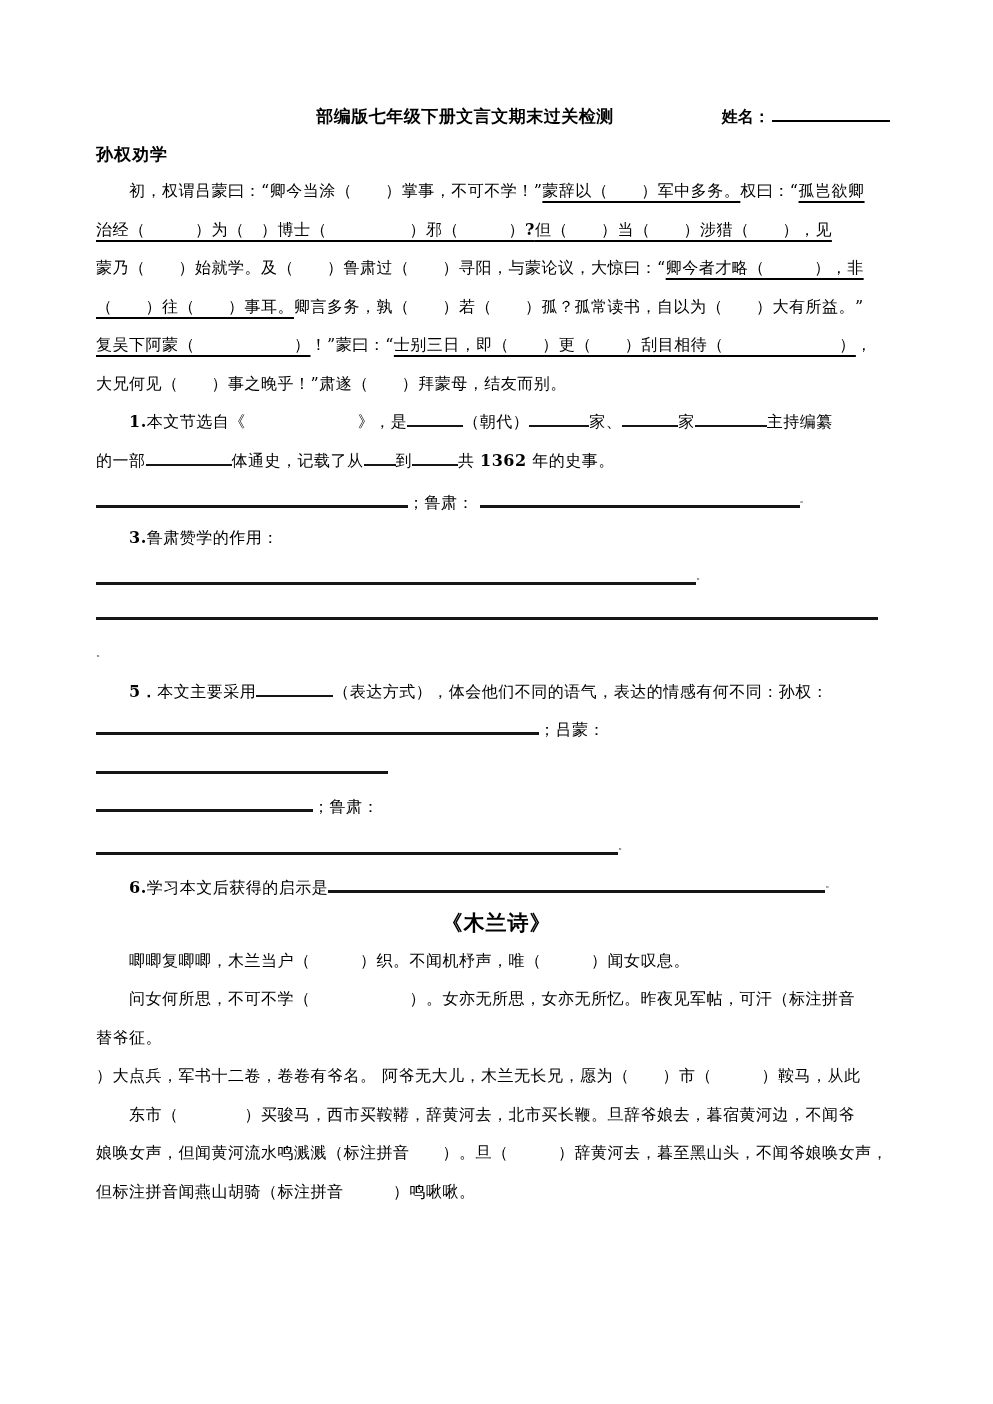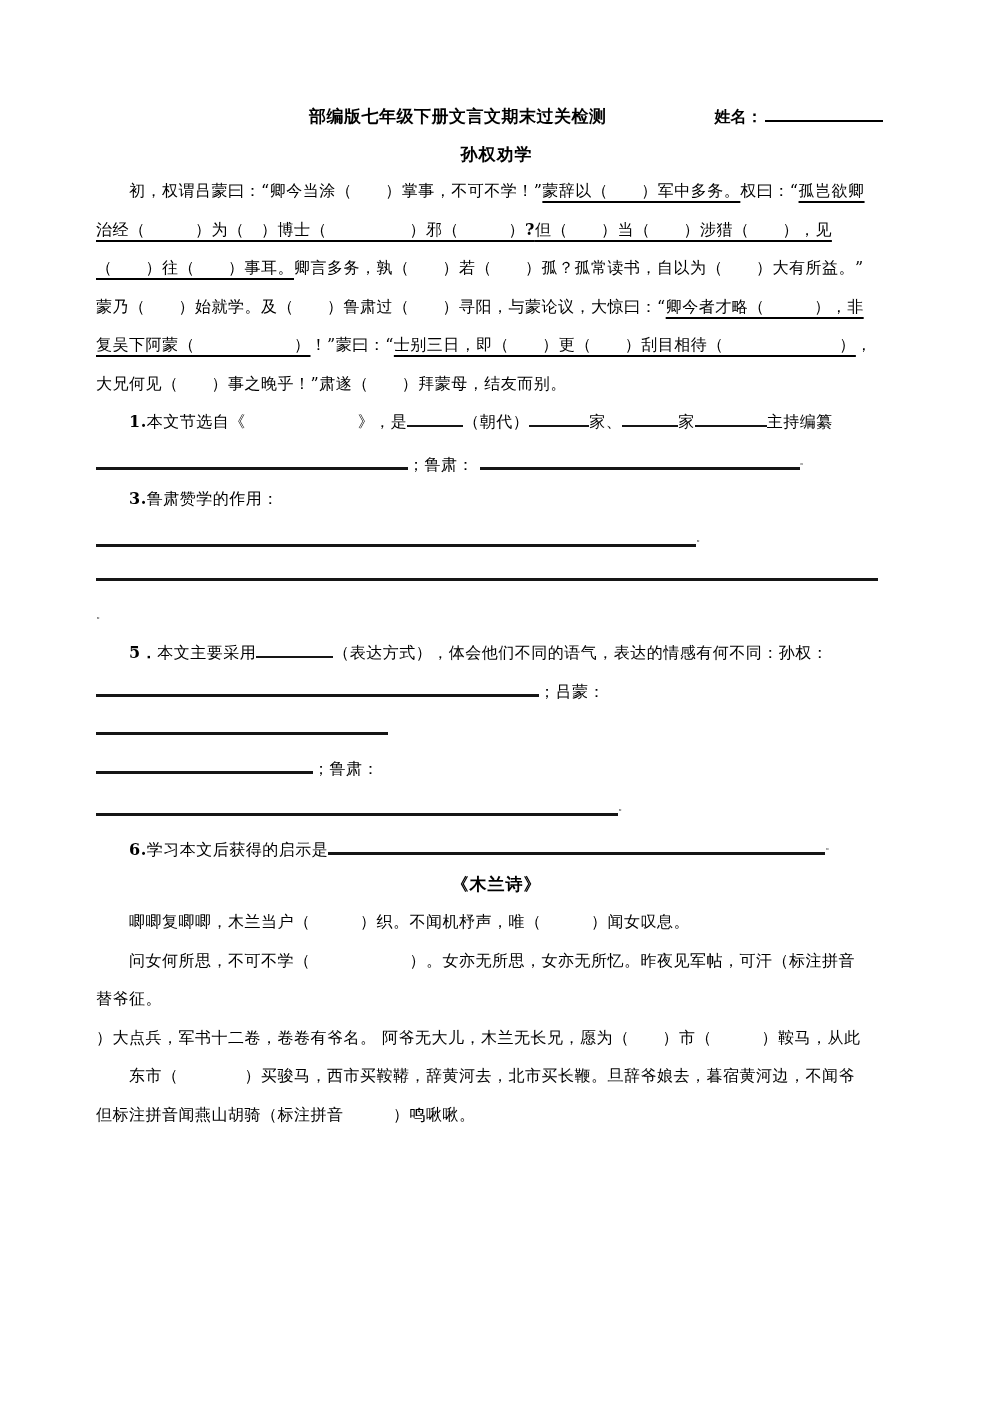--- a/index.html
+++ b/index.html
@@ -3,26 +3,26 @@
 <meta charset="utf-8">
 <style>
   html,body{margin:0;padding:0;}
   body{
     width:993px;height:1404px;background:#ffffff;color:#000;
     font-family:"DejaVu Serif","Liberation Serif",serif;
     overflow:hidden;position:relative;
   }
   .page{position:absolute;inset:0;background:#fff;}
   .content{position:absolute;left:96px;top:102px;width:801px;}
-  .hdr{display:flex;align-items:flex-end;padding-left:213px;height:26px;white-space:nowrap;}
+  .hdr{display:flex;align-items:flex-end;padding-left:213px;height:26px;white-space:nowrap;justify-content:center;}
   .hdr .t{font-weight:bold;font-size:17px;letter-spacing:0.5px;}
   .hdr .nm{margin-left:108px;font-weight:bold;font-size:16px;}
   .name-blank{display:inline-block;width:118px;border-bottom:2px solid #000;height:14px;margin-left:2px;}
-  .h1{text-align:center;font-weight:bold;font-size:17px;height:36px;line-height:36px;margin-top:8px;letter-spacing:1px;}
-  .h2{text-align:center;font-weight:bold;font-size:17px;height:38px;line-height:38px;letter-spacing:1px;}
+  .h1{font-weight:bold;font-size:17px;height:36px;line-height:36px;margin-top:8px;letter-spacing:1px;}
+  .h2{text-align:center;font-weight:bold;font-size:21px;height:38px;line-height:38px;letter-spacing:1px;}
   .line{height:38.5px;line-height:38.5px;font-size:16px;letter-spacing:0.5px;white-space:nowrap;}
   .line.ind{padding-left:33px;}
   .u{text-decoration:underline;text-underline-offset:5px;text-decoration-thickness:1.5px;}
   .b{font-weight:bold;}
   .sm{font-size:10px;vertical-align:6px;letter-spacing:0;}
   .blank{display:inline-block;border-bottom:2px solid #161616;height:1em;vertical-align:baseline;}
   .blank.thick{border-bottom-width:3px;}
   .gap{display:inline-block;height:1em;}
 </style>
 </head>
@@ -34,25 +34,26 @@
     <div class="hdr">
       <span class="t">部编版七年级下册文言文期末过关检测</span>
       <span class="nm"><span>姓名：</span><span class="name-blank"></span></span>
     </div>
 
     <div class="h1">孙权劝学</div>
 
     <div id="lines1">
         <div class="line ind"><span class="">初，权谓吕蒙曰：“卿今当涂（　　）掌事，不可不学！”</span><span class="u">蒙辞以（　　）军中多务。</span><span class="">权曰：“</span><span class="u">孤岂欲卿</span></div>
         <div class="line"><span class="u">治经（　　　）为（　）博士（　　　　　）邪（　　　）</span><span class="u b">?</span><span class="u">但（　　）当（　　）涉猎（　　），见</span></div>
+        <div class="line"><span class="">蒙乃（　　）始就学。及（　　）鲁肃过（　　）寻阳，与蒙论议，大惊曰：“</span><span class="u">卿今者才略（　　　），非</span></div>
         <div class="line"><span class="u">（　　）往（　　）事耳。</span><span class="">卿言多务，孰（　　）若（　　）孤？孤常读书，自以为（　　）大有所益。”</span></div>
-        <div class="line"><span class="">蒙乃（　　）始就学。及（　　）鲁肃过（　　）寻阳，与蒙论议，大惊曰：“</span><span class="u">卿今者才略（　　　），非</span></div>
         <div class="line"><span class="u">复吴下阿蒙（　　　　　　）</span><span class="">！”蒙曰：“</span><span class="u">士别三日，即（　　）更（　　）刮目相待（　　　　　　　）</span><span class="">，</span></div>
         <div class="line"><span class="">大兄何见（　　）事之晚乎！”肃遂（　　）拜蒙母，结友而别。</span></div>
         <div class="line ind"><span class="b">1.</span><span class="">本文节选自《</span><span class="gap" style="width: 112px;"></span><span class="">》，是</span><span class="blank" style="width: 56px;"></span><span class="">（朝代）</span><span class="blank" style="width: 60px;"></span><span class="">家、</span><span class="blank" style="width: 56px;"></span><span class="">家</span><span class="blank" style="width: 72px;"></span><span class="">主持编纂</span></div>
+        <div class="line"><span class="">的一部</span><span class="blank" style="width: 86px;"></span><span class="">体通史，记载了从</span><span class="blank" style="width: 32px;"></span><span class="">到</span><span class="blank" style="width: 46px;"></span><span class="">共 </span><span class="b">1362</span><span class=""> 年的史事。</span></div>
         <div class="line"><span class="blank thick" style="width: 312px;"></span><span class="">；鲁肃： </span><span class="blank thick" style="width: 320px;"></span><span class="sm">。</span></div>
         <div class="line ind"><span class="b">3.</span><span class="">鲁肃赞学的作用：</span></div>
         <div class="line"><span class="blank thick" style="width: 600px;"></span><span class="sm">。</span></div>
         <div class="line"><span class="blank thick" style="width: 782px;"></span></div>
         <div class="line"><span class="sm">。</span></div>
         <div class="line ind"><span class="b">5．</span><span class="">本文主要采用</span><span class="blank" style="width: 77px;"></span><span class="">（表达方式），体会他们不同的语气，表达的情感有何不同：孙权：</span></div>
         <div class="line"><span class="blank thick" style="width: 443px;"></span><span class="">；吕蒙：</span></div>
         <div class="line"><span class="blank thick" style="width: 292px;"></span></div>
         <div class="line"><span class="blank thick" style="width: 217px;"></span><span class="">；鲁肃：</span></div>
         <div class="line"><span class="blank thick" style="width: 522px;"></span><span class="sm">。</span></div>
@@ -60,17 +61,18 @@
       </div>
 
     <div class="h2">《木兰诗》</div>
 
     <div id="lines2">
         <div class="line ind"><span class="">唧唧复唧唧，木兰当户（　　　）织。不闻机杼声，唯（　　　）闻女叹息。</span></div>
         <div class="line ind"><span class="">问女何所思，不可不学（　　　　　　）。女亦无所思，女亦无所忆。昨夜见军帖，可汗（标注拼音</span></div>
         <div class="line"><span class="">替爷征。</span></div>
         <div class="line"><span class="">）大点兵，军书十二卷，卷卷有爷名。 阿爷无大儿，木兰无长兄，愿为（　　）市（　　　）鞍马，从此</span></div>
         <div class="line ind"><span class="">东市（　　　　）买骏马，西市买鞍鞯，辞黄河去，北市买长鞭。旦辞爷娘去，暮宿黄河边，不闻爷</span></div>
+        <div class="line"><span class="">娘唤女声，但闻黄河流水鸣溅溅（标注拼音　　）。旦（　　　）辞黄河去，暮至黑山头，不闻爷娘唤女声，</span></div>
         <div class="line"><span class="">但标注拼音闻燕山胡骑（标注拼音　　　）鸣啾啾。</span></div>
       </div>
 
   </div>
 </div>
 
 </body></html>

